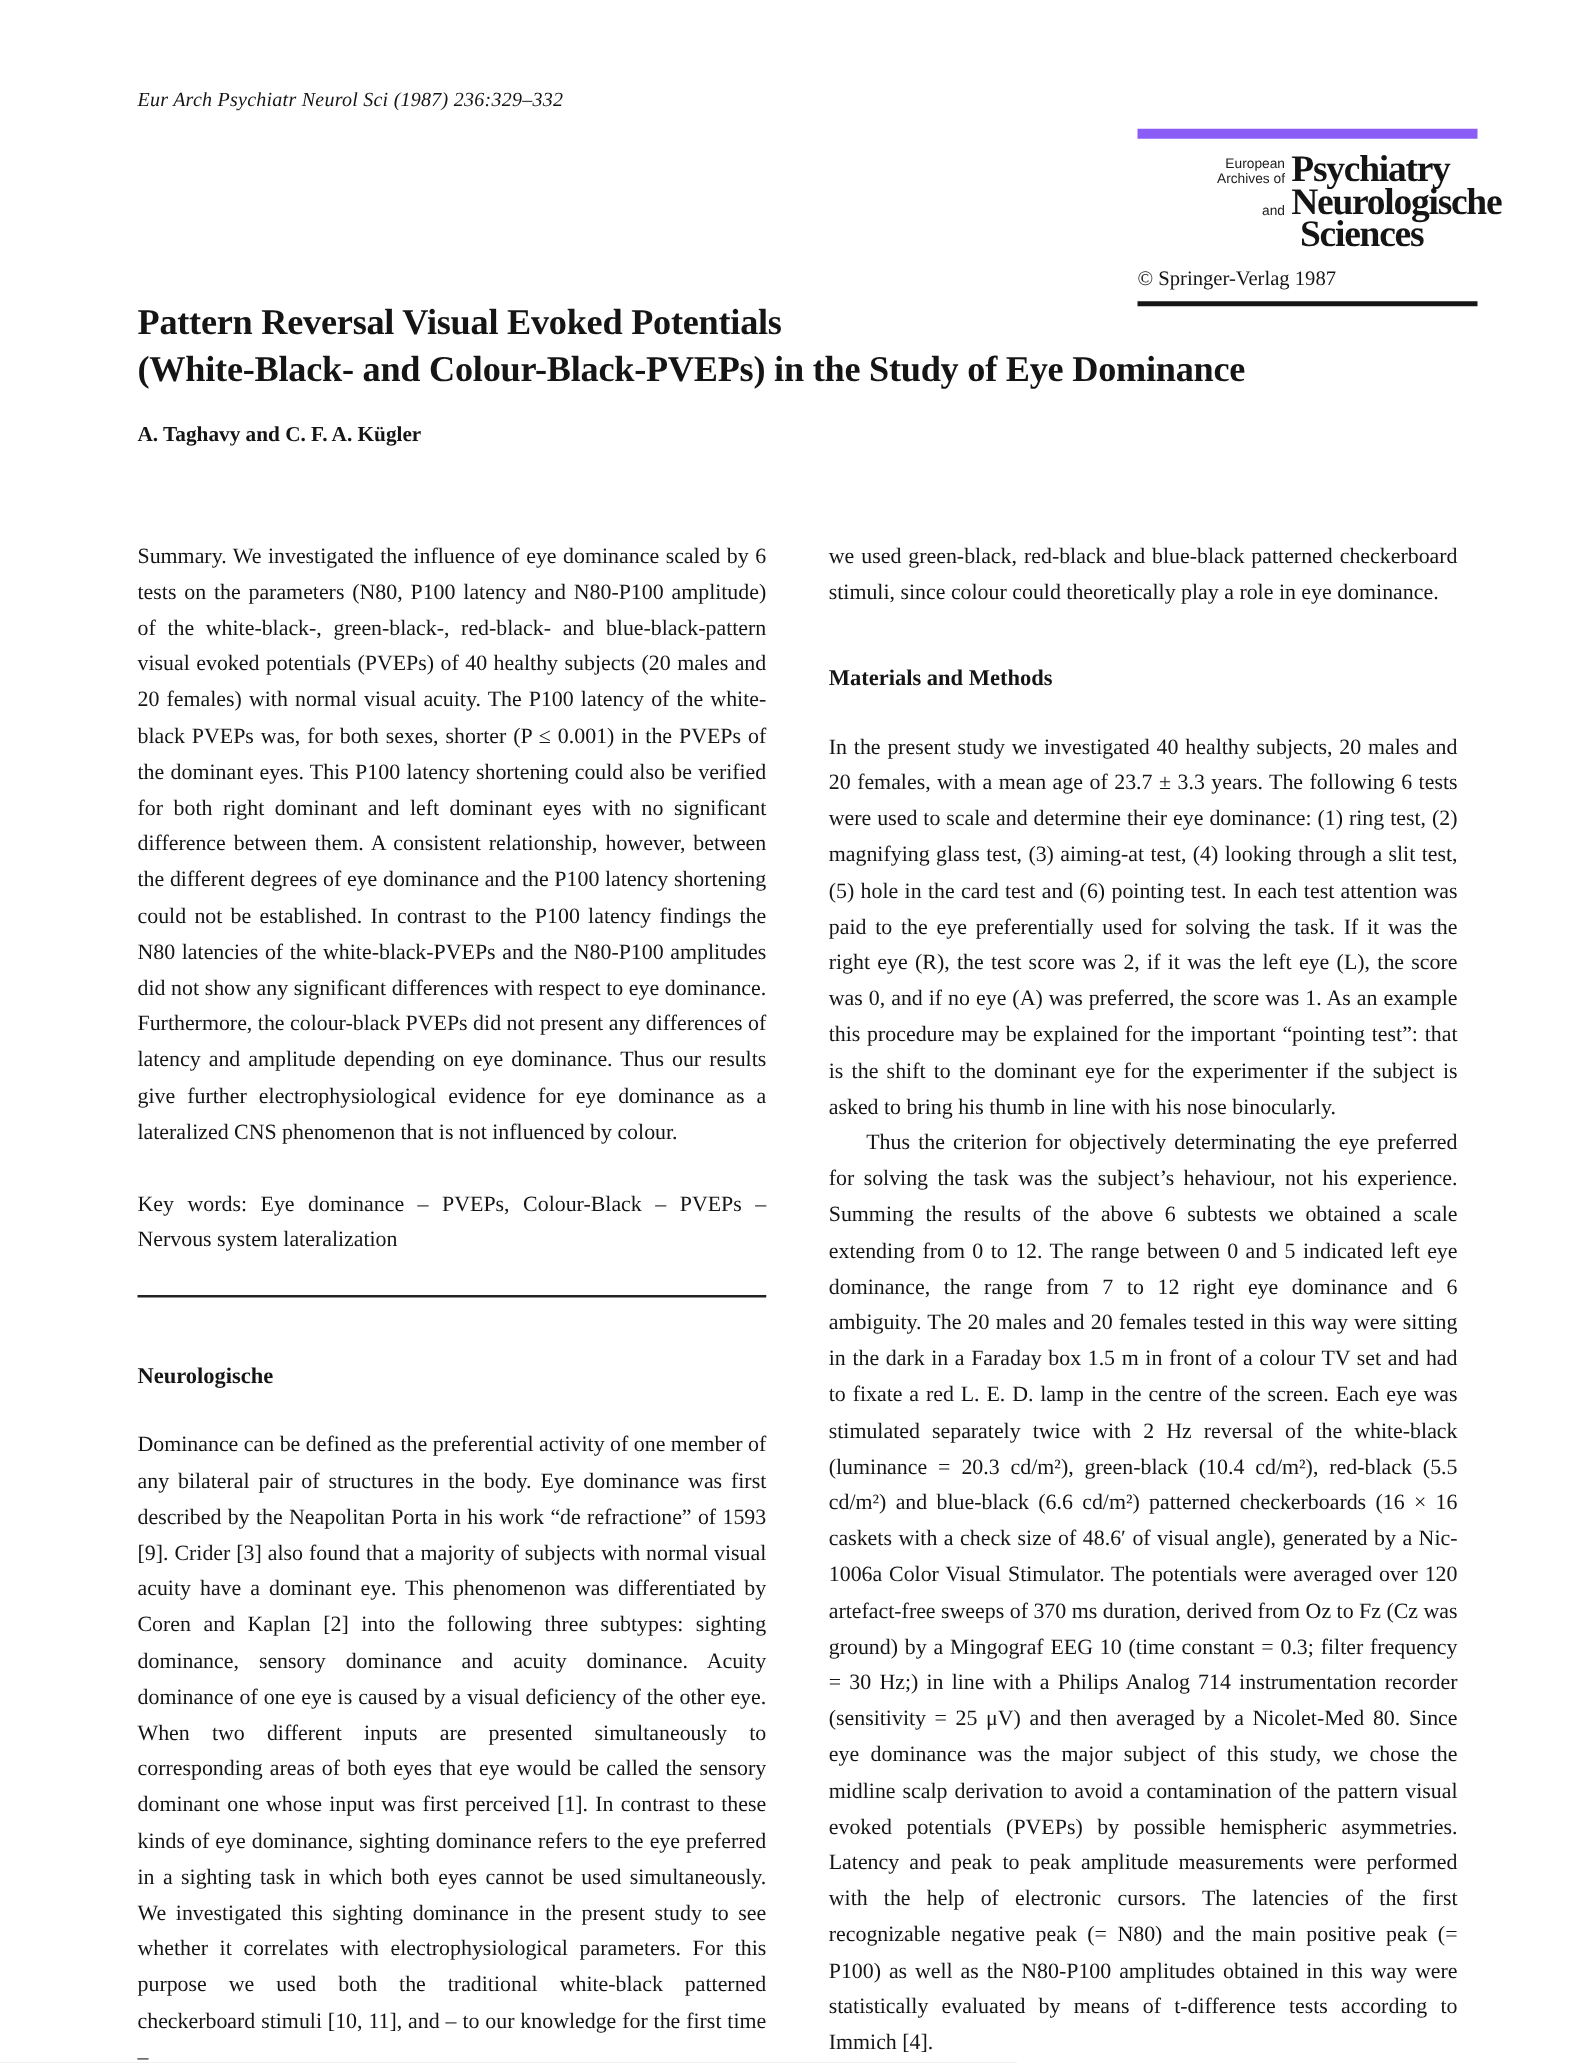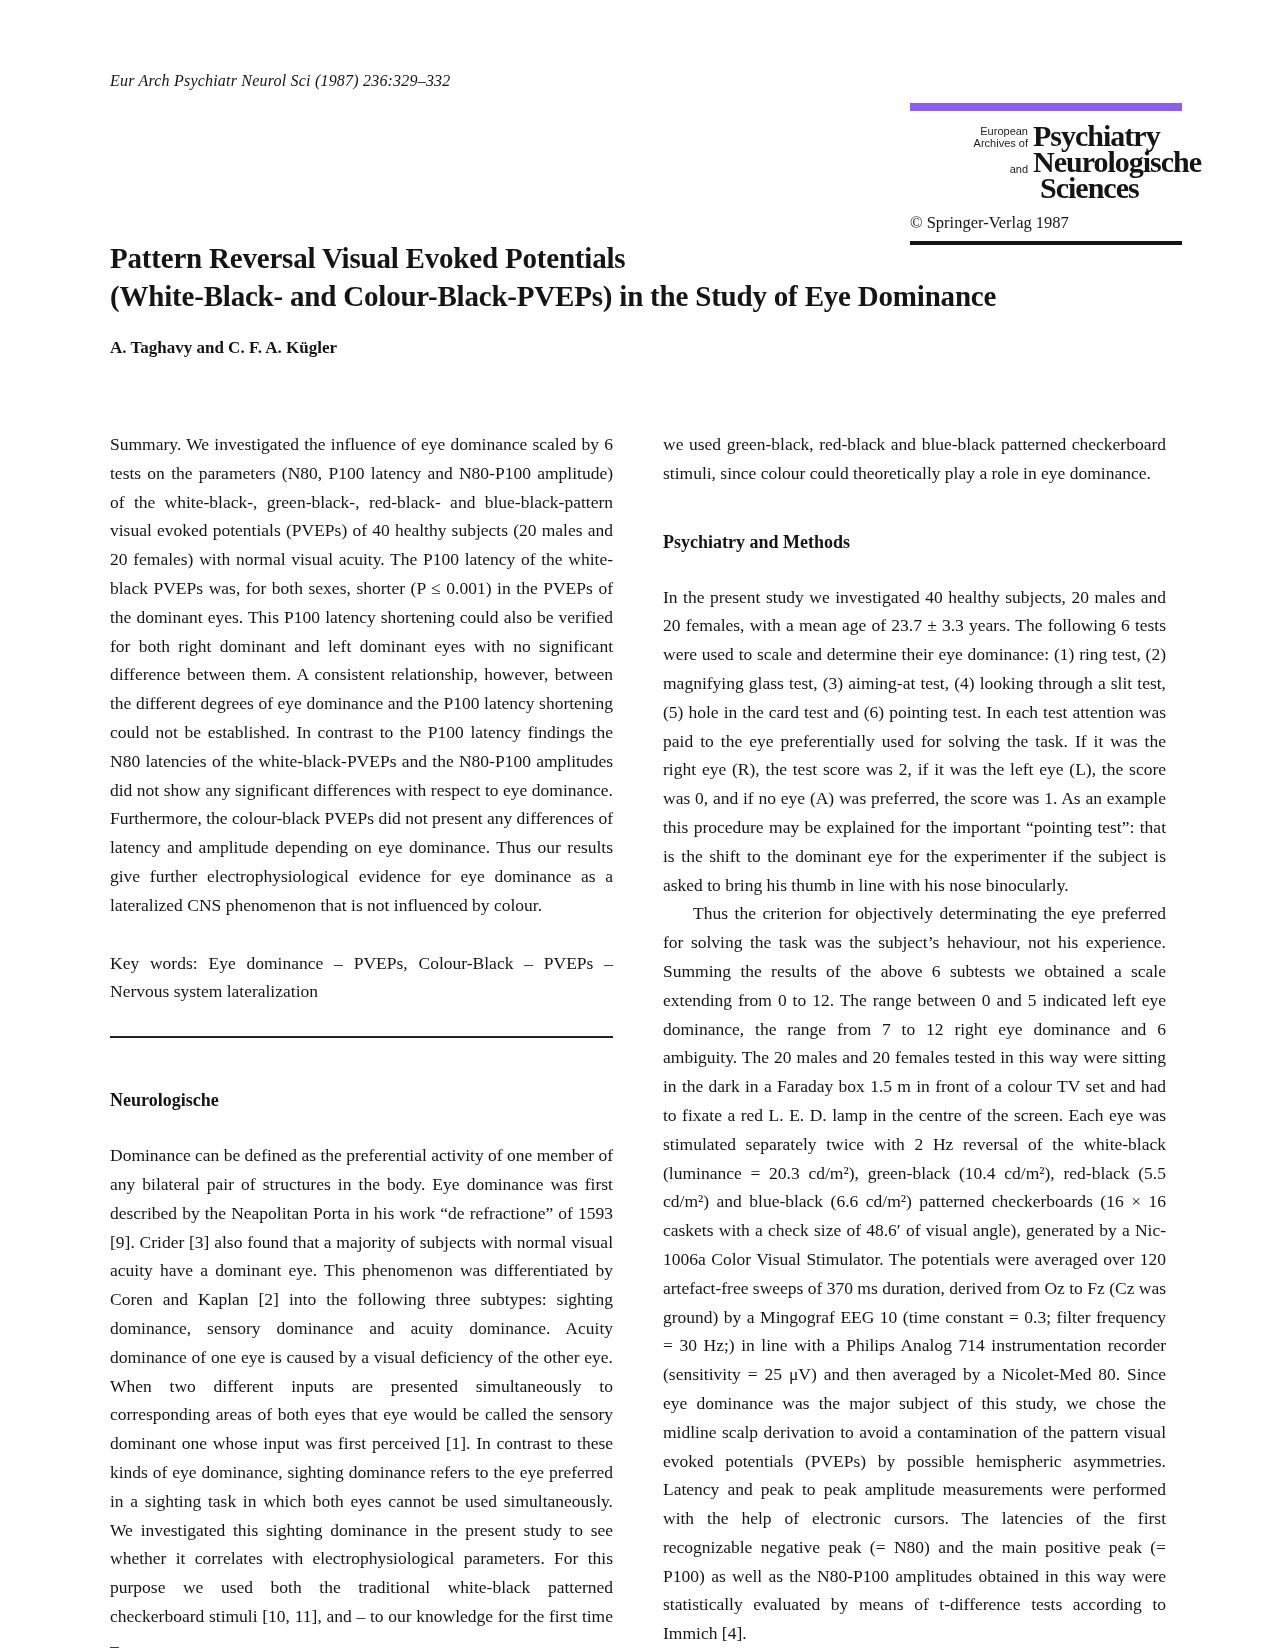--- a/index.html
+++ b/index.html
@@ -122,21 +122,21 @@
 
       <h2 class="sec-heading h-intro">Neurologische</h2>
 
       <p class="para">Dominance can be defined as the preferential activity of one member of any bilateral pair of structures in the body. Eye dominance was first described by the Neapolitan Porta in his work “de refractione” of 1593 [9]. Crider [3] also found that a majority of subjects with normal visual acuity have a dominant eye. This phenomenon was differentiated by Coren and Kaplan [2] into the following three subtypes: sighting dominance, sensory dominance and acuity dominance. Acuity dominance of one eye is caused by a visual deficiency of the other eye. When two different inputs are presented simultaneously to corresponding areas of both eyes that eye would be called the sensory dominant one whose input was first perceived [1]. In contrast to these kinds of eye dominance, sighting dominance refers to the eye preferred in a sighting task in which both eyes cannot be used simultaneously. We investigated this sighting dominance in the present study to see whether it correlates with electrophysiological parameters. For this purpose we used both the traditional white-black patterned checkerboard stimuli [10, 11], and – to our knowledge for the first time –</p>
 
     </div>
 
     <div class="col col-right">
       <p class="para">we used green-black, red-black and blue-black patterned checkerboard stimuli, since colour could theoretically play a role in eye dominance.</p>
 
-      <h2 class="sec-heading h-methods">Psychiatry and Methods</h2>
+      <h2 class="sec-heading h-methods">Materials and Methods</h2>
 
       <p class="para">In the present study we investigated 40 healthy subjects, 20 males and 20 females, with a mean age of 23.7 ± 3.3 years. The following 6 tests were used to scale and determine their eye dominance: (1) ring test, (2) magnifying glass test, (3) aiming-at test, (4) looking through a slit test, (5) hole in the card test and (6) pointing test. In each test attention was paid to the eye preferentially used for solving the task. If it was the right eye (R), the test score was 2, if it was the left eye (L), the score was 0, and if no eye (A) was preferred, the score was 1. As an example this procedure may be explained for the important “pointing test”: that is the shift to the dominant eye for the experimenter if the subject is asked to bring his thumb in line with his nose binocularly.</p>
 
       <p class="para indent">Thus the criterion for objectively determinating the eye preferred for solving the task was the subject’s hehaviour, not his experience. Summing the results of the above 6 subtests we obtained a scale extending from 0 to 12. The range between 0 and 5 indicated left eye dominance, the range from 7 to 12 right eye dominance and 6 ambiguity. The 20 males and 20 females tested in this way were sitting in the dark in a Faraday box 1.5 m in front of a colour TV set and had to fixate a red L. E. D. lamp in the centre of the screen. Each eye was stimulated separately twice with 2 Hz reversal of the white-black (luminance = 20.3 cd/m²), green-black (10.4 cd/m²), red-black (5.5 cd/m²) and blue-black (6.6 cd/m²) patterned checkerboards (16 × 16 caskets with a check size of 48.6′ of visual angle), generated by a Nic-1006a Color Visual Stimulator. The potentials were averaged over 120 artefact-free sweeps of 370 ms duration, derived from Oz to Fz (Cz was ground) by a Mingograf EEG 10 (time constant = 0.3; filter frequency = 30 Hz;) in line with a Philips Analog 714 instrumentation recorder (sensitivity = 25 μV) and then averaged by a Nicolet-Med 80. Since eye dominance was the major subject of this study, we chose the midline scalp derivation to avoid a contamination of the pattern visual evoked potentials (PVEPs) by possible hemispheric asymmetries. Latency and peak to peak amplitude measurements were performed with the help of electronic cursors. The latencies of the first recognizable negative peak (= N80) and the main positive peak (= P100) as well as the N80-P100 amplitudes obtained in this way were statistically evaluated by means of t-difference tests according to Immich [4].</p>
     </div>
 
   </div>
 
 </div>
 

